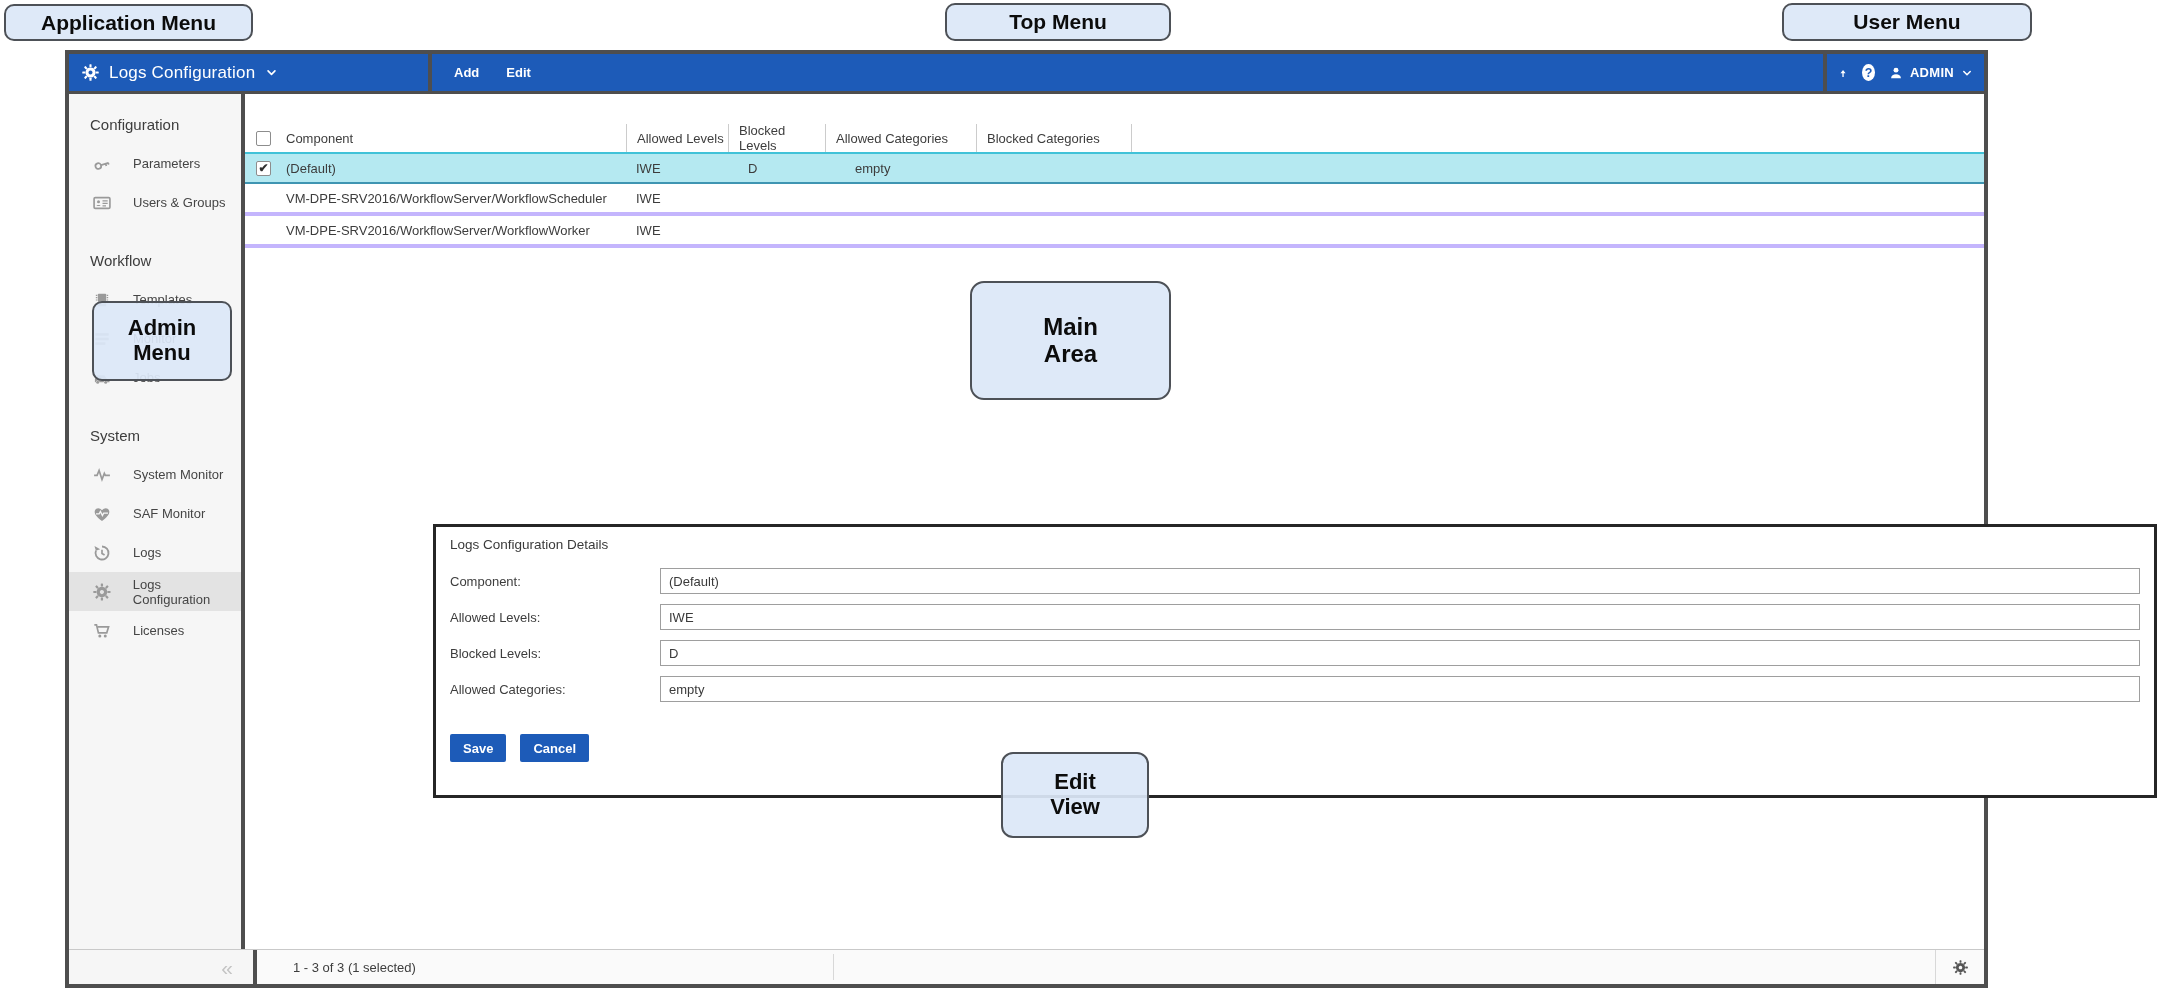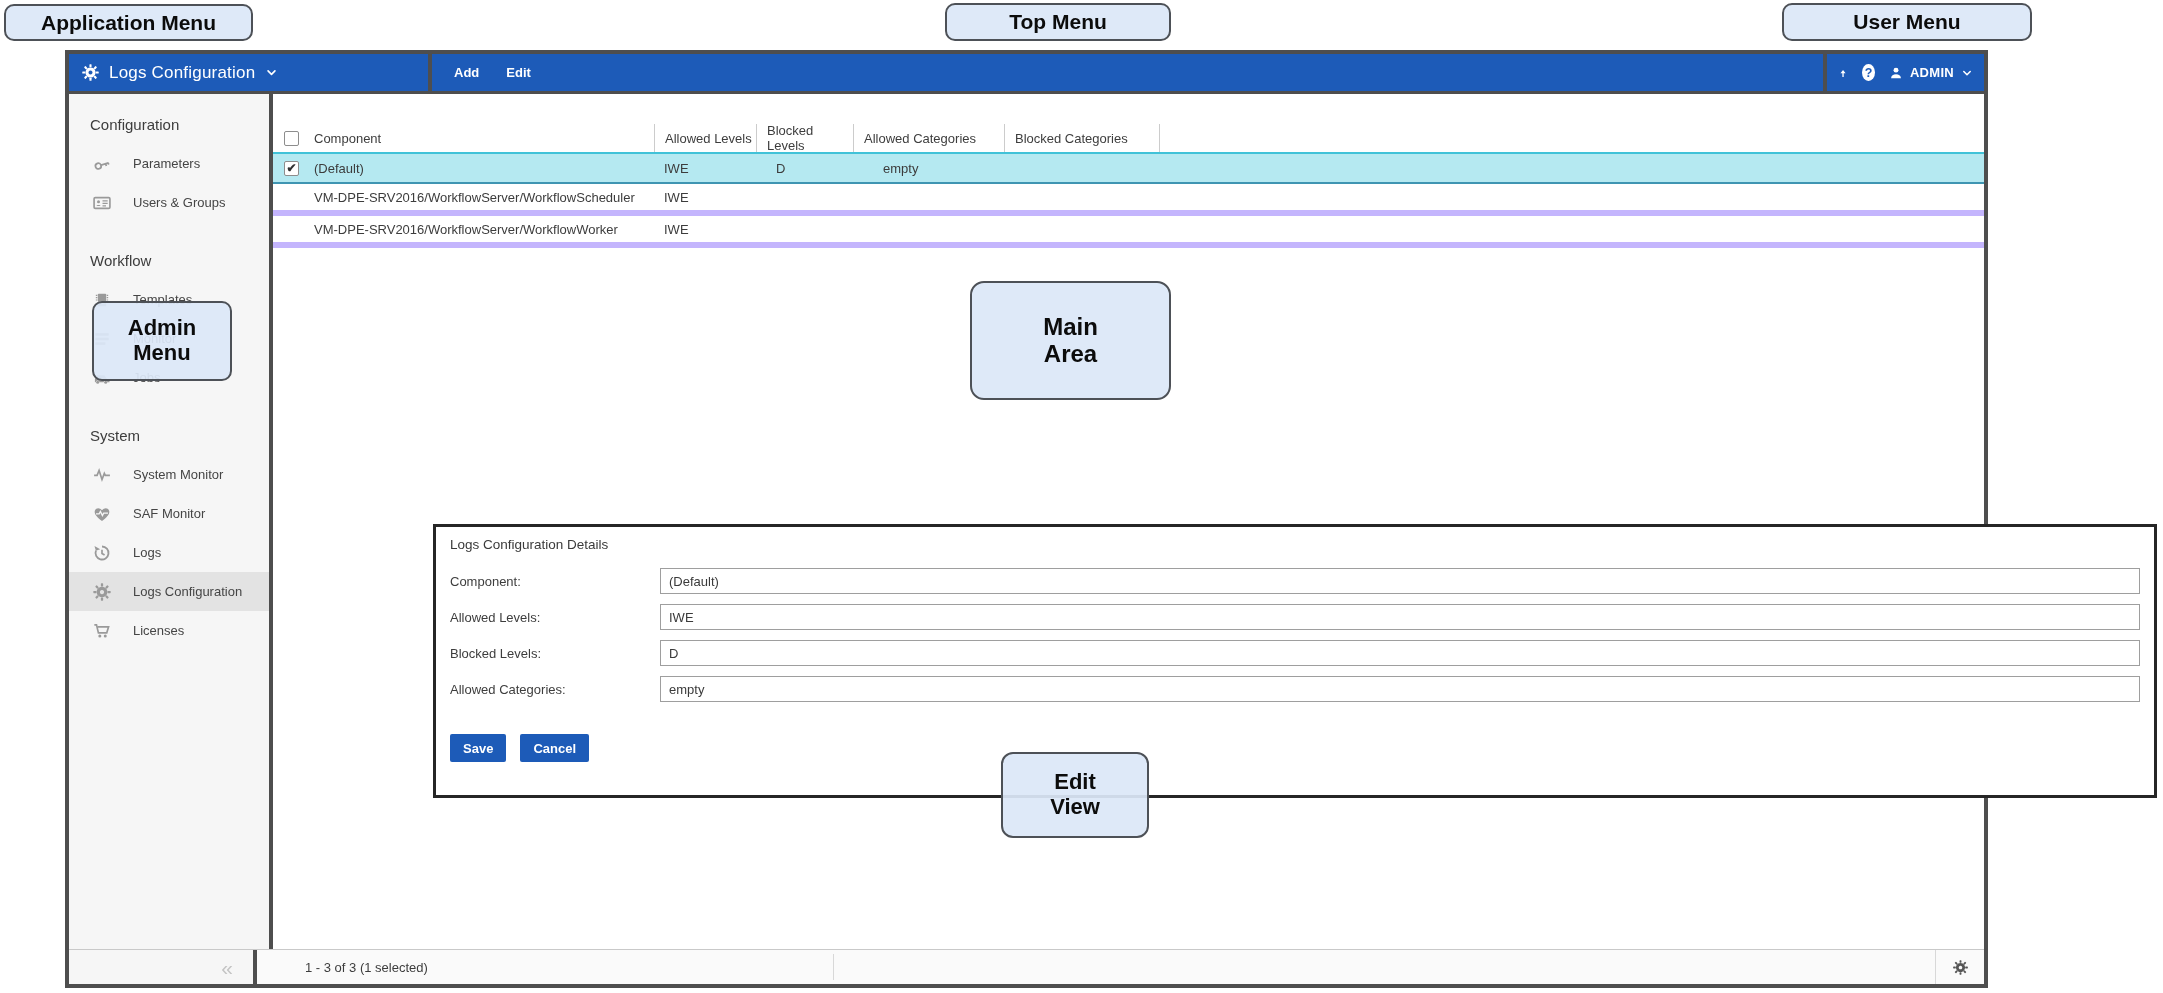--- a/index.html
+++ b/index.html
@@ -34,21 +34,21 @@
   .menubar .mitem{font-size:13px;font-weight:bold;cursor:pointer}
   .tspacer{flex:1}
   .userblock{width:161px;box-sizing:border-box;border-left:4px solid #4e4e4e;
              display:flex;align-items:center;gap:13px;padding:0 10px}
   .help-badge{width:17px;height:17px;border-radius:50%;background:#fff;color:#1d5bb8;
               font-size:12.5px;font-weight:bold;display:flex;align-items:center;justify-content:center}
   .user-label{font-size:13px;font-weight:bold;letter-spacing:.3px}
 
   
   .body-row{flex:1;display:flex;min-height:0}
-  .sidebar{width:204px;flex:none;box-sizing:border-box;border-right:4px solid #4e4e4e;
+  .sidebar{width:176px;flex:none;box-sizing:border-box;border-right:4px solid #4e4e4e;
            background:#f6f6f6;padding-top:16px;overflow:hidden}
   .side-header{height:28px;margin-bottom:6px;display:flex;align-items:center;
                padding-left:21px;font-size:15px;color:#3d3d3d}
   .side-item{height:39px;display:flex;align-items:center;gap:21px;padding-left:23px;
              font-size:13px;color:#454545;cursor:pointer}
   .side-item.selected{background:#e3e3e3}
   .side-gap{height:24px}
 
   .main{flex:1;position:relative;background:#fff;min-width:0}
 
@@ -60,21 +60,21 @@
   .c{flex:none}
   .c-check{width:41px;display:flex;align-items:center;justify-content:flex-start;padding-left:11px;box-sizing:border-box}
   .c-comp{width:340px}
   .c-al{width:102px;padding-left:10px}
   .c-bl{width:97px;padding-left:10px}
   .c-ac{width:151px;padding-left:10px}
   .c-bc{width:155px;padding-left:10px}
   .c-tail{flex:1}
   .g-head .c-al,.g-head .c-bl,.g-head .c-ac,.g-head .c-bc,.g-head .c-tail{border-left:1px solid #ccc}
   .g-row.sel{background:#b5e9f1;border-top:2px solid #41c2d8;border-bottom:2px solid #3f95b2}
-  .g-row.plain{border-bottom:6px solid #c4b5fd}
+  .g-row.plain{border-bottom:4px solid #c4b5fd}
   .cbx{width:15px;height:15px;box-sizing:border-box;border:1.5px solid #8d8d8d;border-radius:2px;
        background:#fff;display:flex;align-items:center;justify-content:center;
        font-size:12px;font-weight:bold;color:#2f2f2f;cursor:pointer}
 
   
   .panel{position:absolute;left:433px;top:524px;width:1724px;height:274px;box-sizing:border-box;
          border:3px solid #262626;background:#fff;z-index:10;padding:10px 14px}
   .panel-title{font-size:13.5px;color:#3a3a3a}
   .fields{margin-top:16px}
   .frow{display:flex;align-items:center;height:26px;margin-bottom:10px}
@@ -84,21 +84,21 @@
   .btnrow{display:flex;gap:14px;margin-top:32px}
   .btn{height:28px;background:#1d5bb8;color:#fff;border:none;font-family:"Liberation Sans",sans-serif;
        font-size:13px;font-weight:bold;padding:0 13px;border-radius:2px;cursor:pointer}
 
   
   .footer{height:35px;flex:none;display:flex;border-top:1px solid #c9c9c9;box-sizing:border-box}
   .footer-side{width:188px;flex:none;box-sizing:border-box;border-right:4px solid #4e4e4e;background:#f6f6f6;
                display:flex;align-items:center;justify-content:flex-end;padding-right:20px}
   .collapse{font-size:21px;color:#c4c4c4;cursor:pointer;line-height:1}
   .footer-main{flex:1;background:#fafafa;display:flex;align-items:center;position:relative;min-width:0}
-  .status{margin-left:48px;font-size:13px;color:#3d3d3d}
+  .status{margin-left:36px;font-size:13px;color:#3d3d3d}
   .f-sep{position:absolute;left:576px;top:4px;bottom:4px;width:1px;background:#d8d8d8}
   .gear-cell{position:absolute;right:0;top:0;bottom:0;width:48px;border-left:1px solid #d8d8d8;
              display:flex;align-items:center;justify-content:center;cursor:pointer}
   .gear-cell .icn{width:17px;height:17px;color:#555}
 </style>
 </head>
 <body>
 
 <svg width="0" height="0" style="position:absolute">
   <defs>

